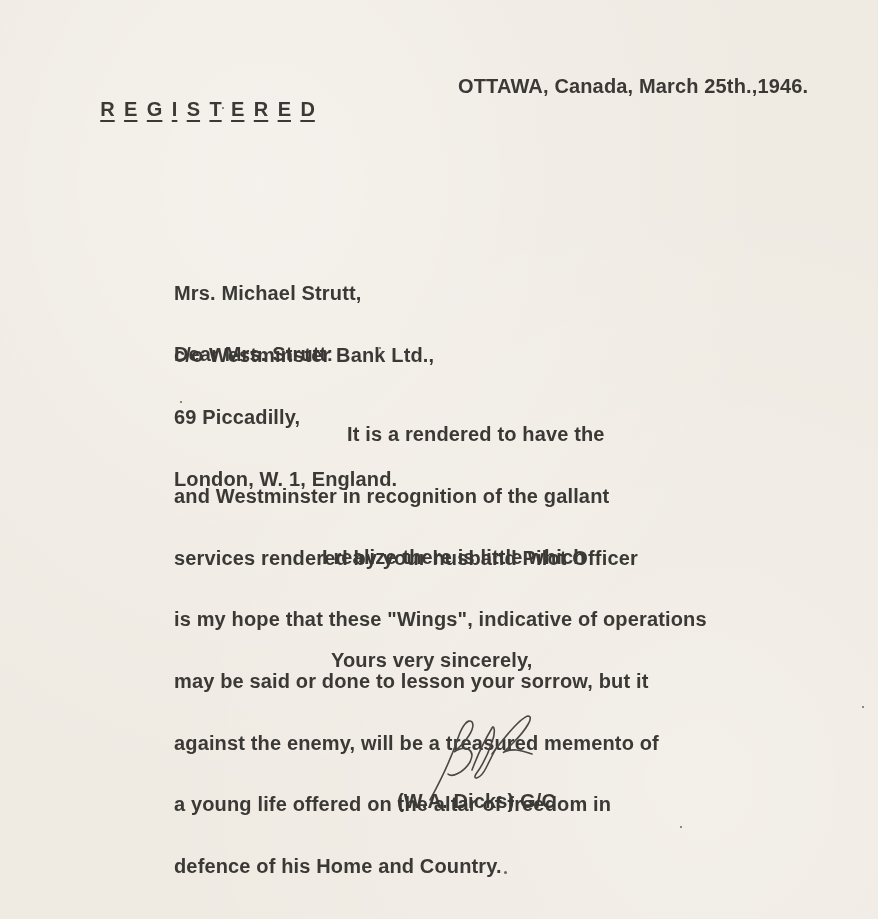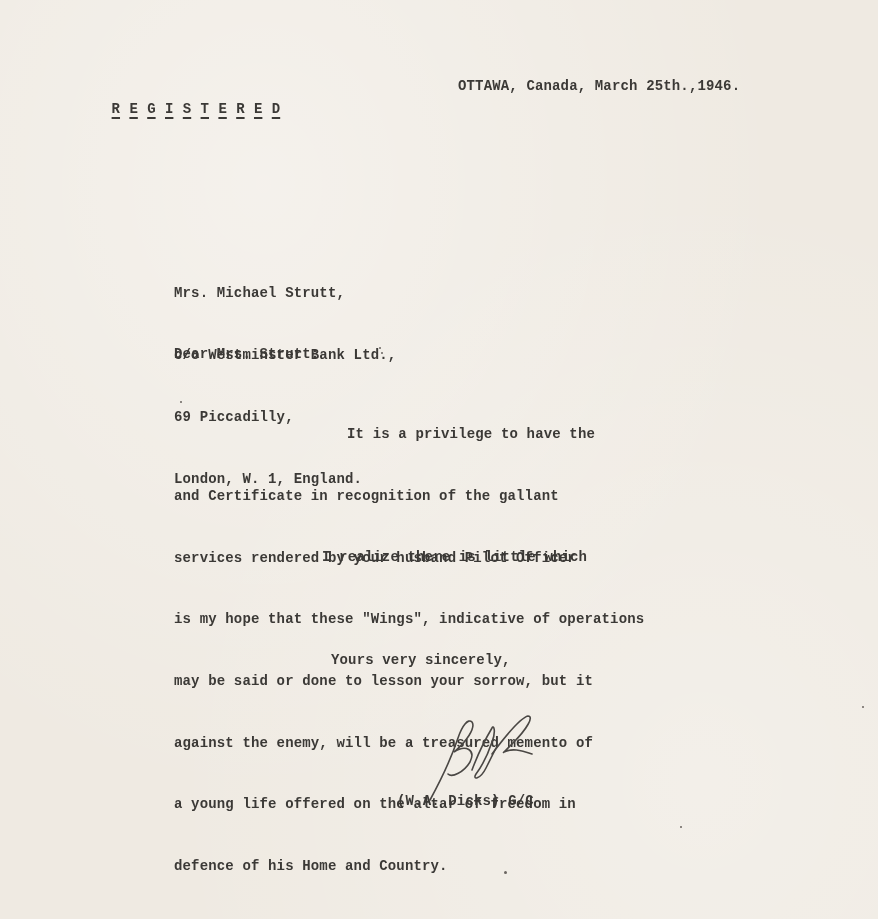--- a/index.html
+++ b/index.html
@@ -18,22 +18,22 @@
     height: 919px;
     background:
       radial-gradient(ellipse at 30% 20%, rgba(255,255,255,0.35), rgba(255,255,255,0) 60%),
       radial-gradient(ellipse at 80% 85%, rgba(255,255,255,0.25), rgba(255,255,255,0) 55%),
       #efeae2;
     font-family: "Liberation Mono", "DejaVu Sans Mono", monospace;
     color: #3a3836;
   }
   .tw {
     position: absolute;
-    font-family: Liberation Mono, monospace;
-    font-size: 14px;
+    font-family: Liberation Sans, sans-serif;
+    font-size: 20px;
     font-weight: bold;
     line-height: 20.6px;
     white-space: pre;
     color: #3b3936;
     letter-spacing: 0.15px;
   }
   .registered {
     left: 78px;
     top: 78px;
     letter-spacing: 0;
@@ -107,22 +107,22 @@
   <div class="tw address">
     <div>Mrs. Michael Strutt,</div>
     <div>c/o Westminster Bank Ltd.,</div>
     <div>69 Piccadilly,</div>
     <div>London, W. 1, England.</div>
   </div>
 
   <div class="tw salutation">Dear Mrs. Strutt:</div>
 
   <div class="tw para1">
-    <div><span class="indent" style="width:173px"></span><span>It is a privilege to have the</span></div>
-    <div>and Certificate in recognition of the gallant</div>
+    <div><span class="indent" style="width:173px"></span><span>It is a rendered to have the</span></div>
+    <div>and Westminster in recognition of the gallant</div>
     <div>services rendered by your husband Pilot Officer</div>
   </div>
 
   <div class="tw para2">
     <div><span class="indent" style="width:148px"></span><span>I realize there is little which</span></div>
     <div>is my hope that these "Wings", indicative of operations</div>
     <div>may be said or done to lesson your sorrow, but it</div>
     <div>against the enemy, will be a treasured memento of</div>
     <div>a young life offered on the altar of freedom in</div>
     <div>defence of his Home and Country.</div>

